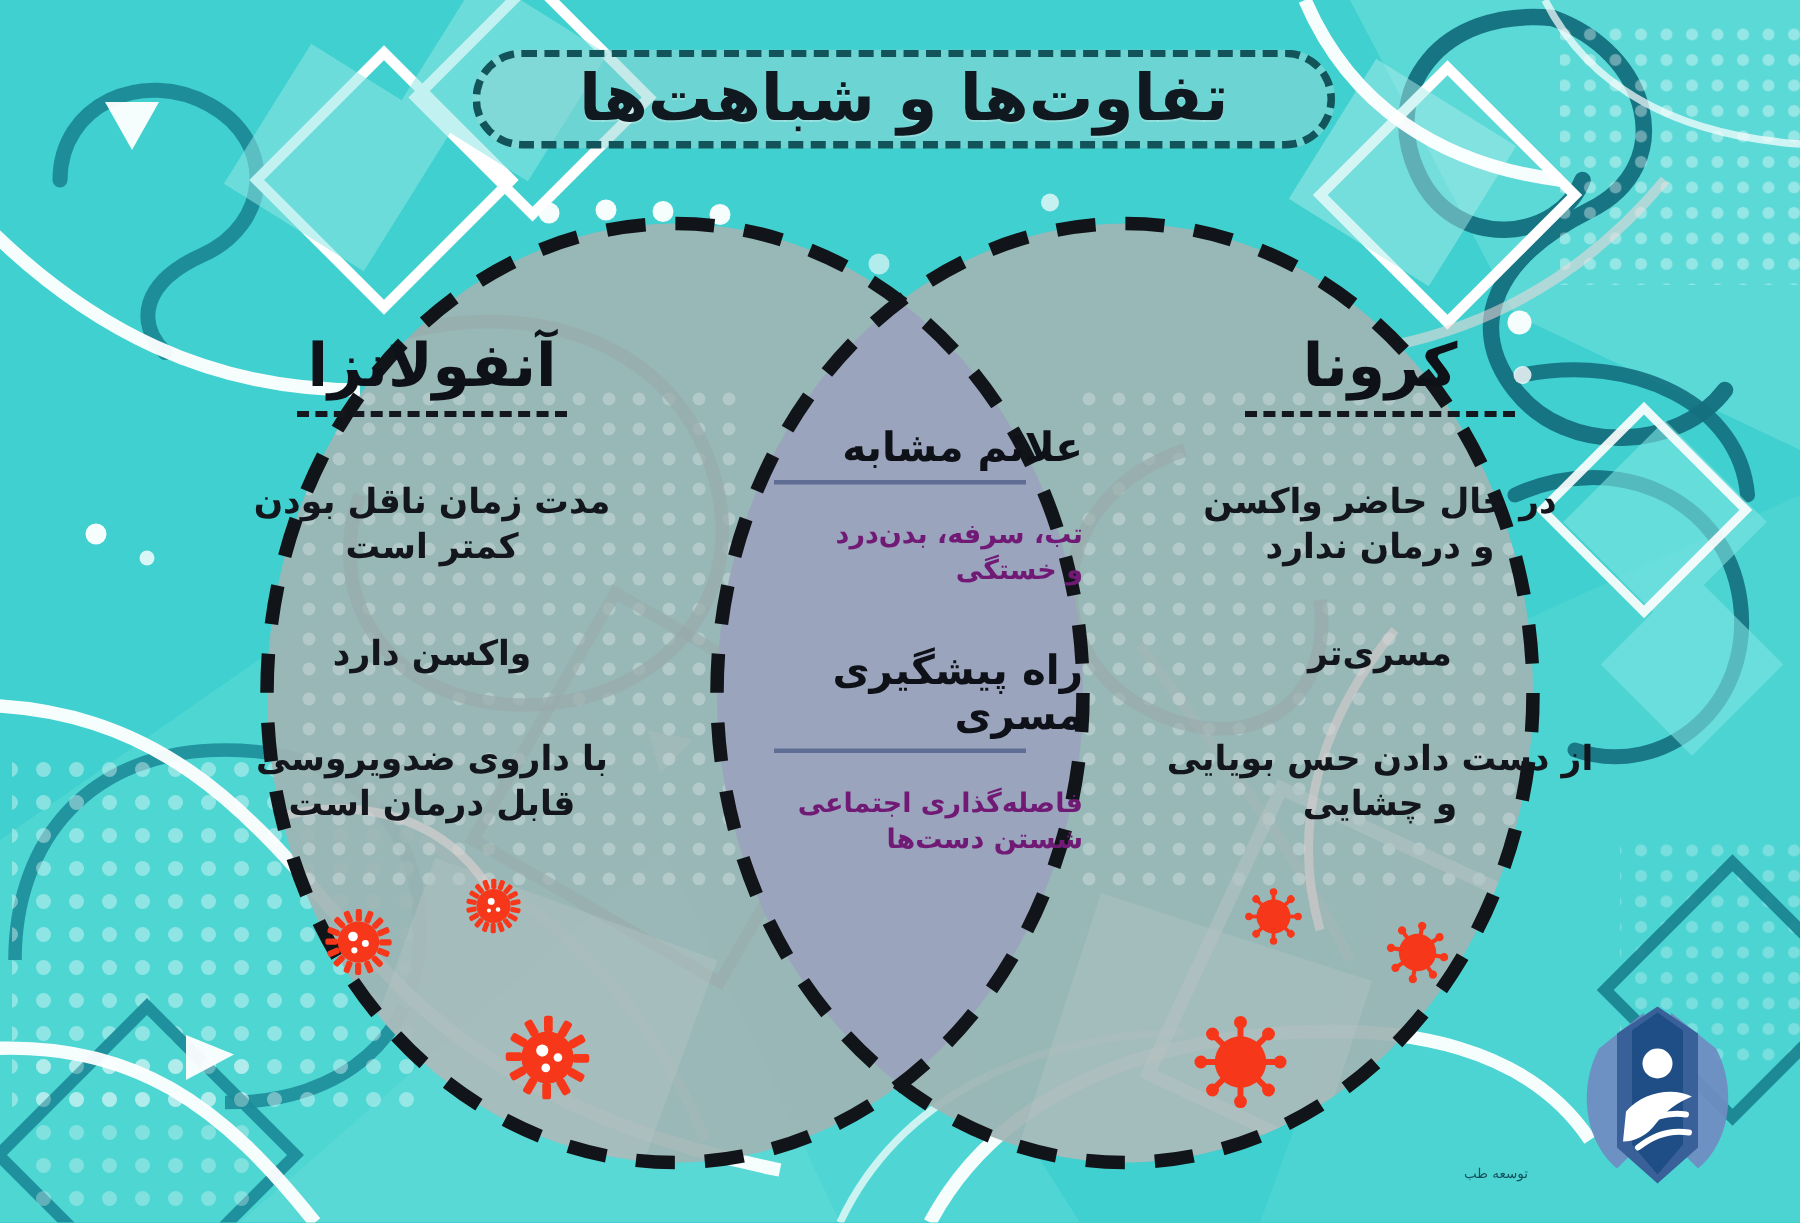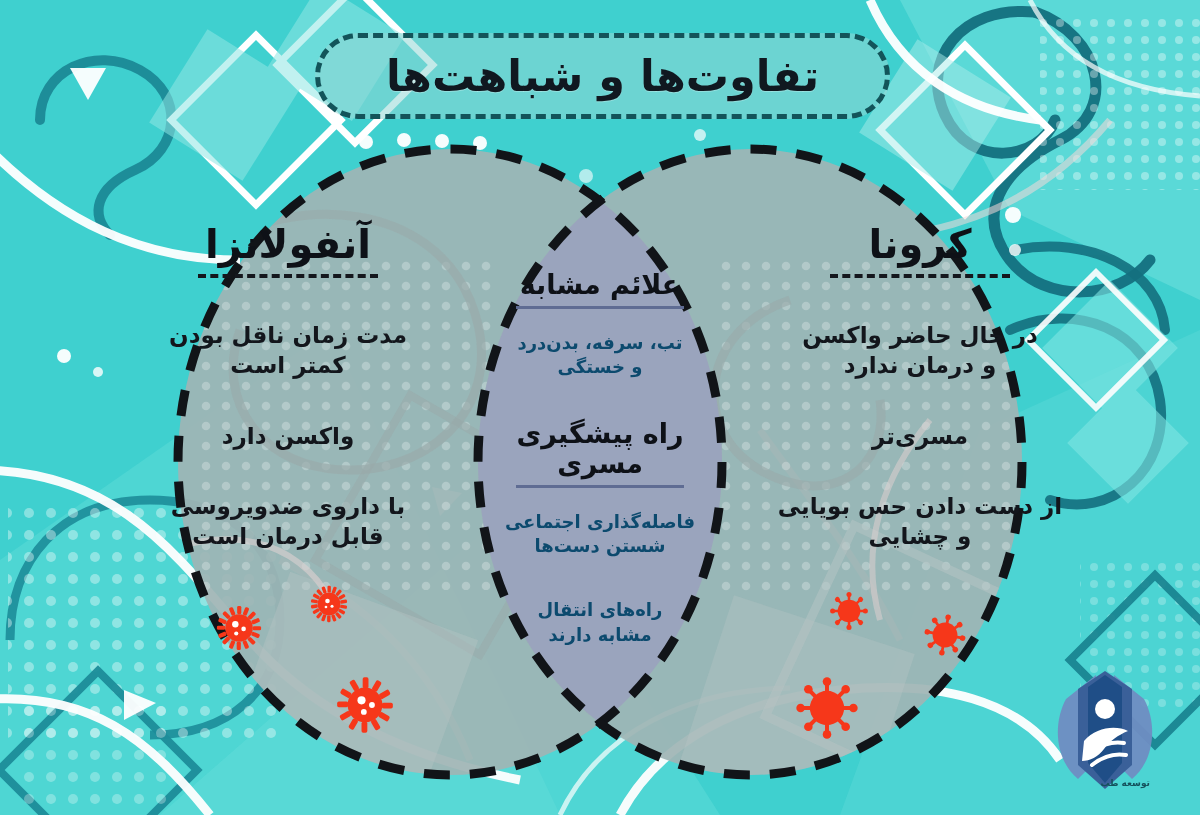--- a/index.html
+++ b/index.html
@@ -14,73 +14,73 @@
 
   
   .bg-layer{position:absolute;inset:0;pointer-events:none;}
   .bg-svg{position:absolute;left:0;top:0;width:1200px;height:815px;}
 
   
   .venn{position:absolute;left:0;top:0;width:1200px;height:815px;}
 
   
   .title-badge{
-    position:absolute;left:315px;top:33px;width:575px;height:86px;
+    position:absolute;left:315px;top:33px;width:575px;height:66px;
     border:5px dashed #13545a;
     border-radius:48px;
     background:rgba(146,215,214,0.55);
     display:flex;align-items:center;justify-content:center;
     box-sizing:border-box;
     z-index:6;
   }
   .title-text{
     font-size:43px;font-weight:bold;color:#101820;
     letter-spacing:0px;line-height:1;
     text-shadow:0 1px 0 rgba(255,255,255,0.25);
     white-space:nowrap;
   }
 
   
   .col{position:absolute;z-index:5;text-align:center;color:#13161c;}
   .col-left{left:108px;top:222px;width:360px;}
   .col-right{left:740px;top:222px;width:360px;}
-  .col-mid{left:478px;top:270px;width:244px;}
+  .col-mid{left:478px;top:284px;width:244px;text-align:right;}
 
   .head{
     font-size:40px;font-weight:bold;line-height:1.1;color:#0e1117;
     margin:0;
   }
   .head-mid{font-size:27px;}
   .rule-dashed{
     height:0;border-top:4px dashed #14171d;
     width:180px;margin:8px auto 0 auto;
   }
   .rule-solid{
     height:0;border-top:3px solid #5f6c93;
     width:168px;margin:6px auto 0 auto;
   }
   .item{
     font-size:23px;font-weight:bold;line-height:1.32;
     margin:0;color:#13161c;
   }
-  .item-mid{font-size:18px;font-weight:bold;line-height:1.35;color:#0c4a6e;}
+  .item-mid{font-size:18px;font-weight:bold;line-height:1.35;color:#701a75;}
 
   .gap-a{height:42px;}
   .gap-b{height:40px;}
   .gap-mid1{height:22px;}
   .gap-mid3{height:40px;}
 
   
   .virus{position:absolute;z-index:5;}
 
   
   .logo{position:absolute;left:1030px;top:665px;width:150px;height:140px;z-index:7;}
   .logo-cap{
-    position:absolute;left:1000px;top:778px;width:150px;text-align:right;
-    font-size:9px;font-weight:bold;color:#15515c;letter-spacing:0.5px;
+    position:absolute;left:976px;top:778px;width:150px;text-align:left;
+    font-size:9px;font-weight:normal;color:#15515c;letter-spacing:0.5px;
     z-index:8;
   }
 </style>
 </head>
 <body>
 
 <div id="stage">
 
   <div class="bg-layer">
     <svg class="bg-svg" viewBox="0 0 1200 815" xmlns="http://www.w3.org/2000/svg">
@@ -478,21 +478,20 @@
     <div class="gap-mid3"></div>
 
     <div class="head head-mid">راه پیشگیری مسری</div>
     <div class="rule-solid"></div>
     <div class="gap-mid1"></div>
     <div class="item-mid">فاصله‌گذاری اجتماعی</div>
     <div class="item-mid">شستن دست‌ها</div>
 
     <div class="gap-mid3"></div>
 
-    <div class="item-mid">راه‌های انتقال<br>مشابه دارند</div>
   </div>
 
   <svg class="logo" viewBox="0 0 150 140" xmlns="http://www.w3.org/2000/svg">
     <g>
       <path d="M36,34 L66,10 L66,96 L48,114 C26,96 22,60 36,34 Z" fill="#6f8dc2" opacity="0.95"></path>
       <path d="M114,34 L84,10 L84,96 L102,114 C124,96 128,60 114,34 Z" fill="#6f8dc2" opacity="0.95"></path>
       <path d="M48,24 L75,6 L102,24 L102,100 L75,124 L48,100 Z" fill="#3a6099"></path>
       <path d="M58,22 L75,10 L92,22 L92,98 L75,118 L58,98 Z" fill="#1f4e87"></path>
       <circle cx="75" cy="44" r="10" fill="#ffffff"></circle>
       <path d="M54,76 C66,62 86,60 98,66 C88,70 80,76 74,84 C68,92 60,96 52,96 Z" fill="#ffffff"></path>

